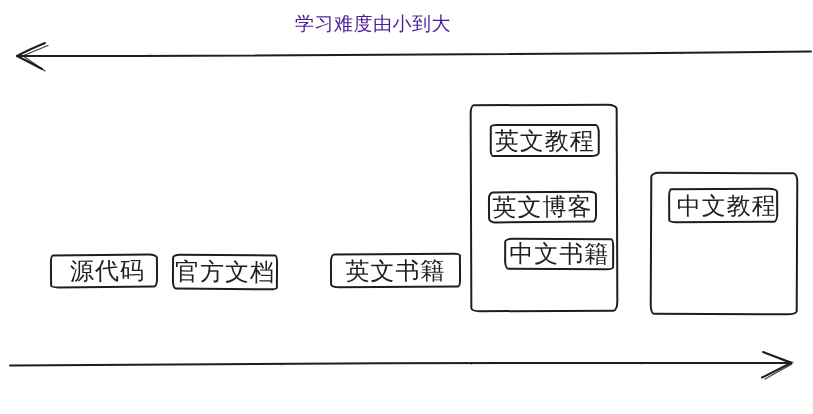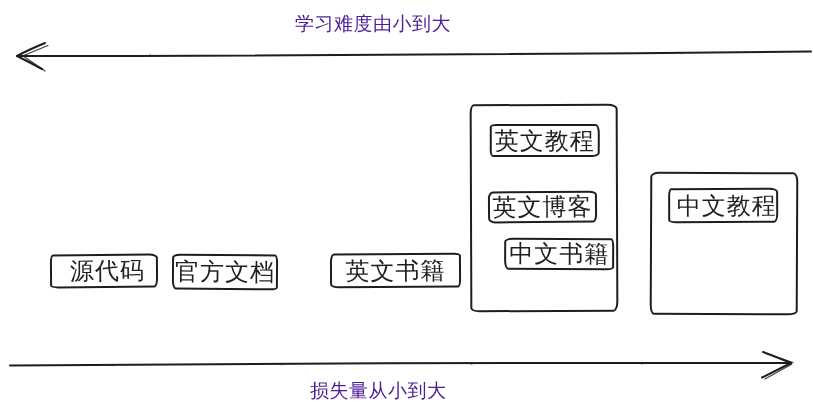--- a/index.html
+++ b/index.html
@@ -115,15 +115,14 @@
   </div>
 
   <div class="group rg2" style="left:650px; top:172px; width:148px; height:143px;">
 
     <div class="node r1" style="left:16px; top:14px; width:110px; height:35px;">
       <span>中文教程</span>
     </div>
 
   </div>
 
-  <div class="axis-label" style="left:310px; top:380px;">损失量从小到大</div>
 
 </div>
 
 </body></html>

